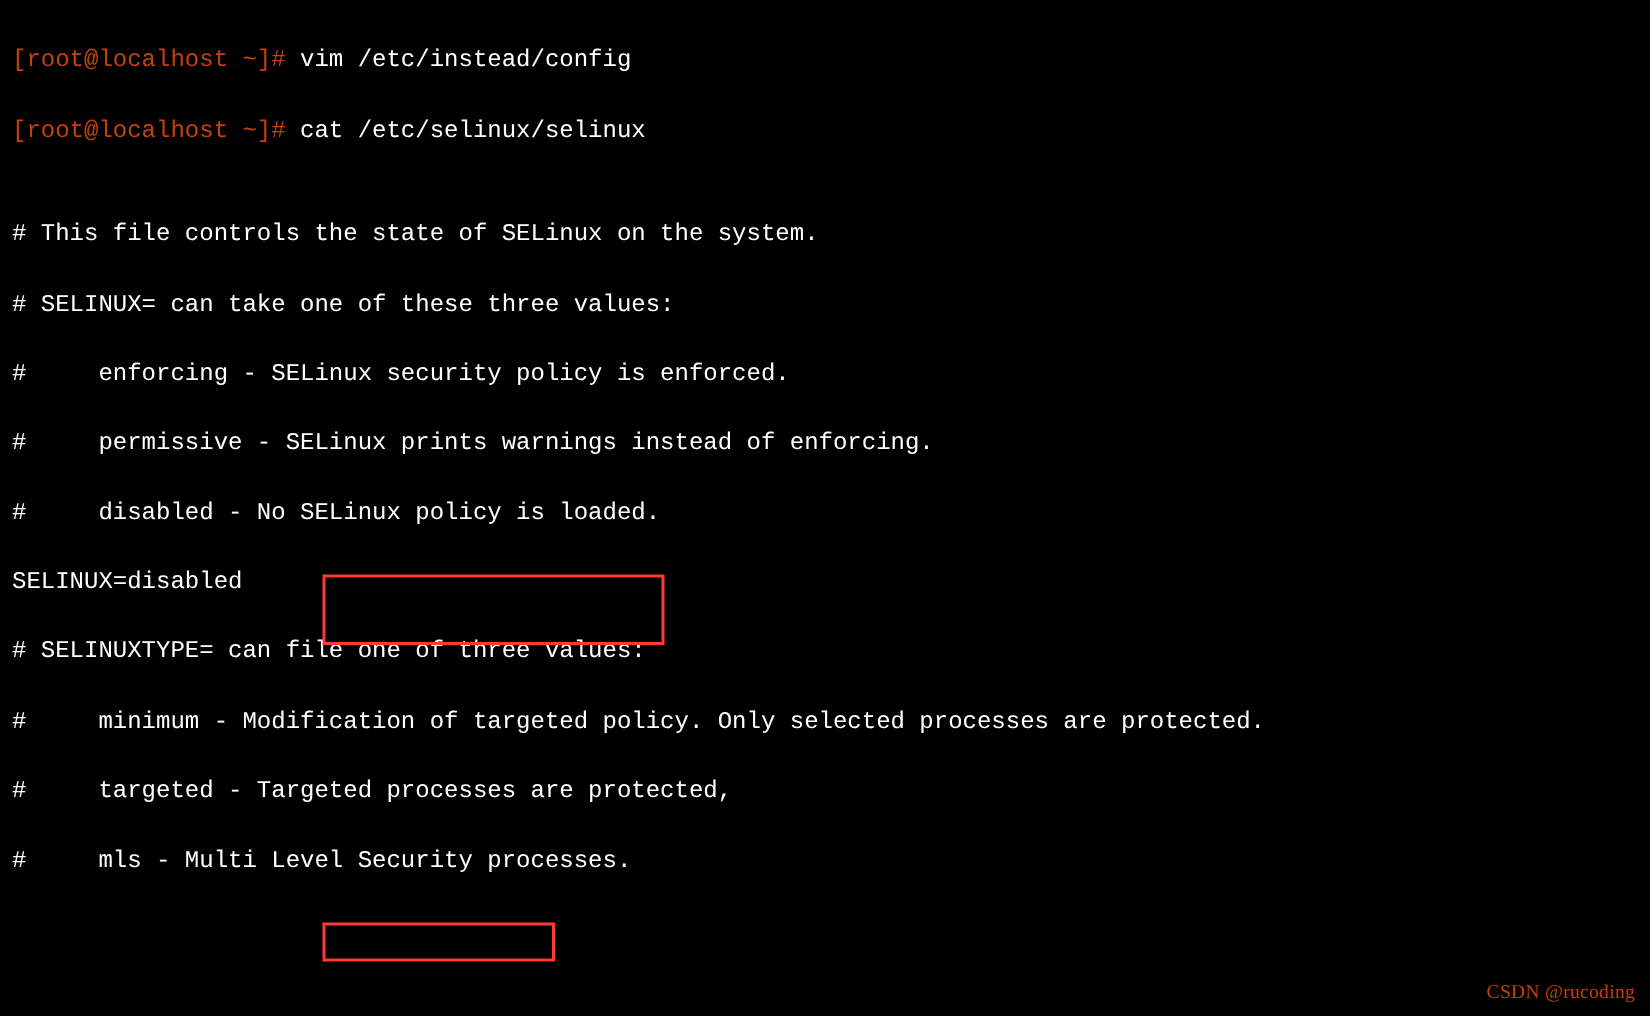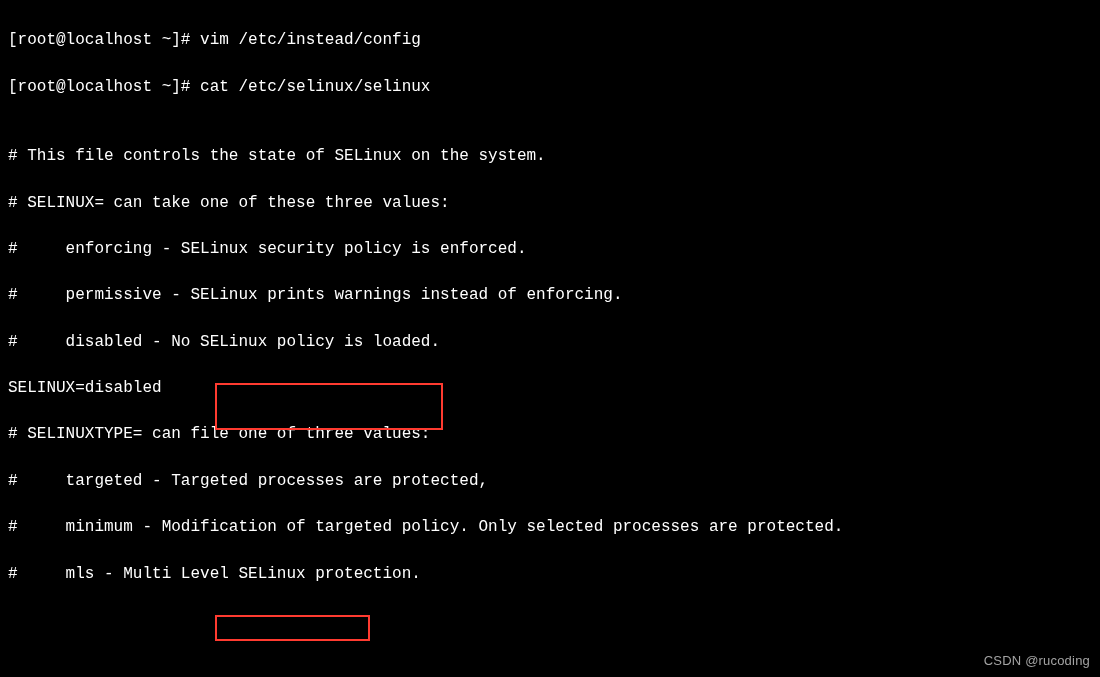--- a/index.html
+++ b/index.html
@@ -20,21 +20,21 @@
       overflow: hidden;
     }
     .terminal {
       white-space: pre;
       font-family: inherit;
     }
     .line {
       display: block;
     }
     .prompt {
-      color: #ffffff;
+      color: #c2410c;
     }
     .box1 {
       position: absolute;
       border: 2px solid #ff3b30;
       pointer-events: none;
     }
     .box-sestatus {
       left: 215px;
       top: 383px;
       width: 228px;
@@ -43,43 +43,43 @@
     .box-getenforce {
       left: 215px;
       top: 615px;
       width: 155px;
       height: 26px;
     }
     .watermark {
       position: absolute;
       bottom: 6px;
       right: 10px;
-      color: #a3a3a3;
+      color: #c2410c;
       font-size: 13px;
-      font-family: Liberation Sans, sans-serif;
+      font-family: Liberation Serif, serif;
       letter-spacing: 0.2px;
     }
   </style>
 </head>
 <body>
 
 <div class="terminal">
 <span class="line"><span class="prompt">[root@localhost ~]# </span><span>vim /etc/instead/config</span></span>
 <span class="line"><span class="prompt">[root@localhost ~]# </span><span>cat /etc/selinux/selinux</span></span>
 <span class="line"></span>
 <span class="line"># This file controls the state of SELinux on the system.</span>
 <span class="line"># SELINUX= can take one of these three values:</span>
 <span class="line">#     enforcing - SELinux security policy is enforced.</span>
 <span class="line">#     permissive - SELinux prints warnings instead of enforcing.</span>
 <span class="line">#     disabled - No SELinux policy is loaded.</span>
 <span class="line">SELINUX=disabled</span>
 <span class="line"># SELINUXTYPE= can file one of three values:</span>
+<span class="line">#     minimum - Modification of targeted policy. Only selected processes are protected.</span>
 <span class="line">#     targeted - Targeted processes are protected,</span>
-<span class="line">#     minimum - Modification of targeted policy. Only selected processes are protected.</span>
-<span class="line">#     mls - Multi Level SELinux protection.</span>
+<span class="line">#     mls - Multi Level Security processes.</span>
 <span class="line"></span>
 <span class="line"></span>
 
 
 
 
 
 
 
 

